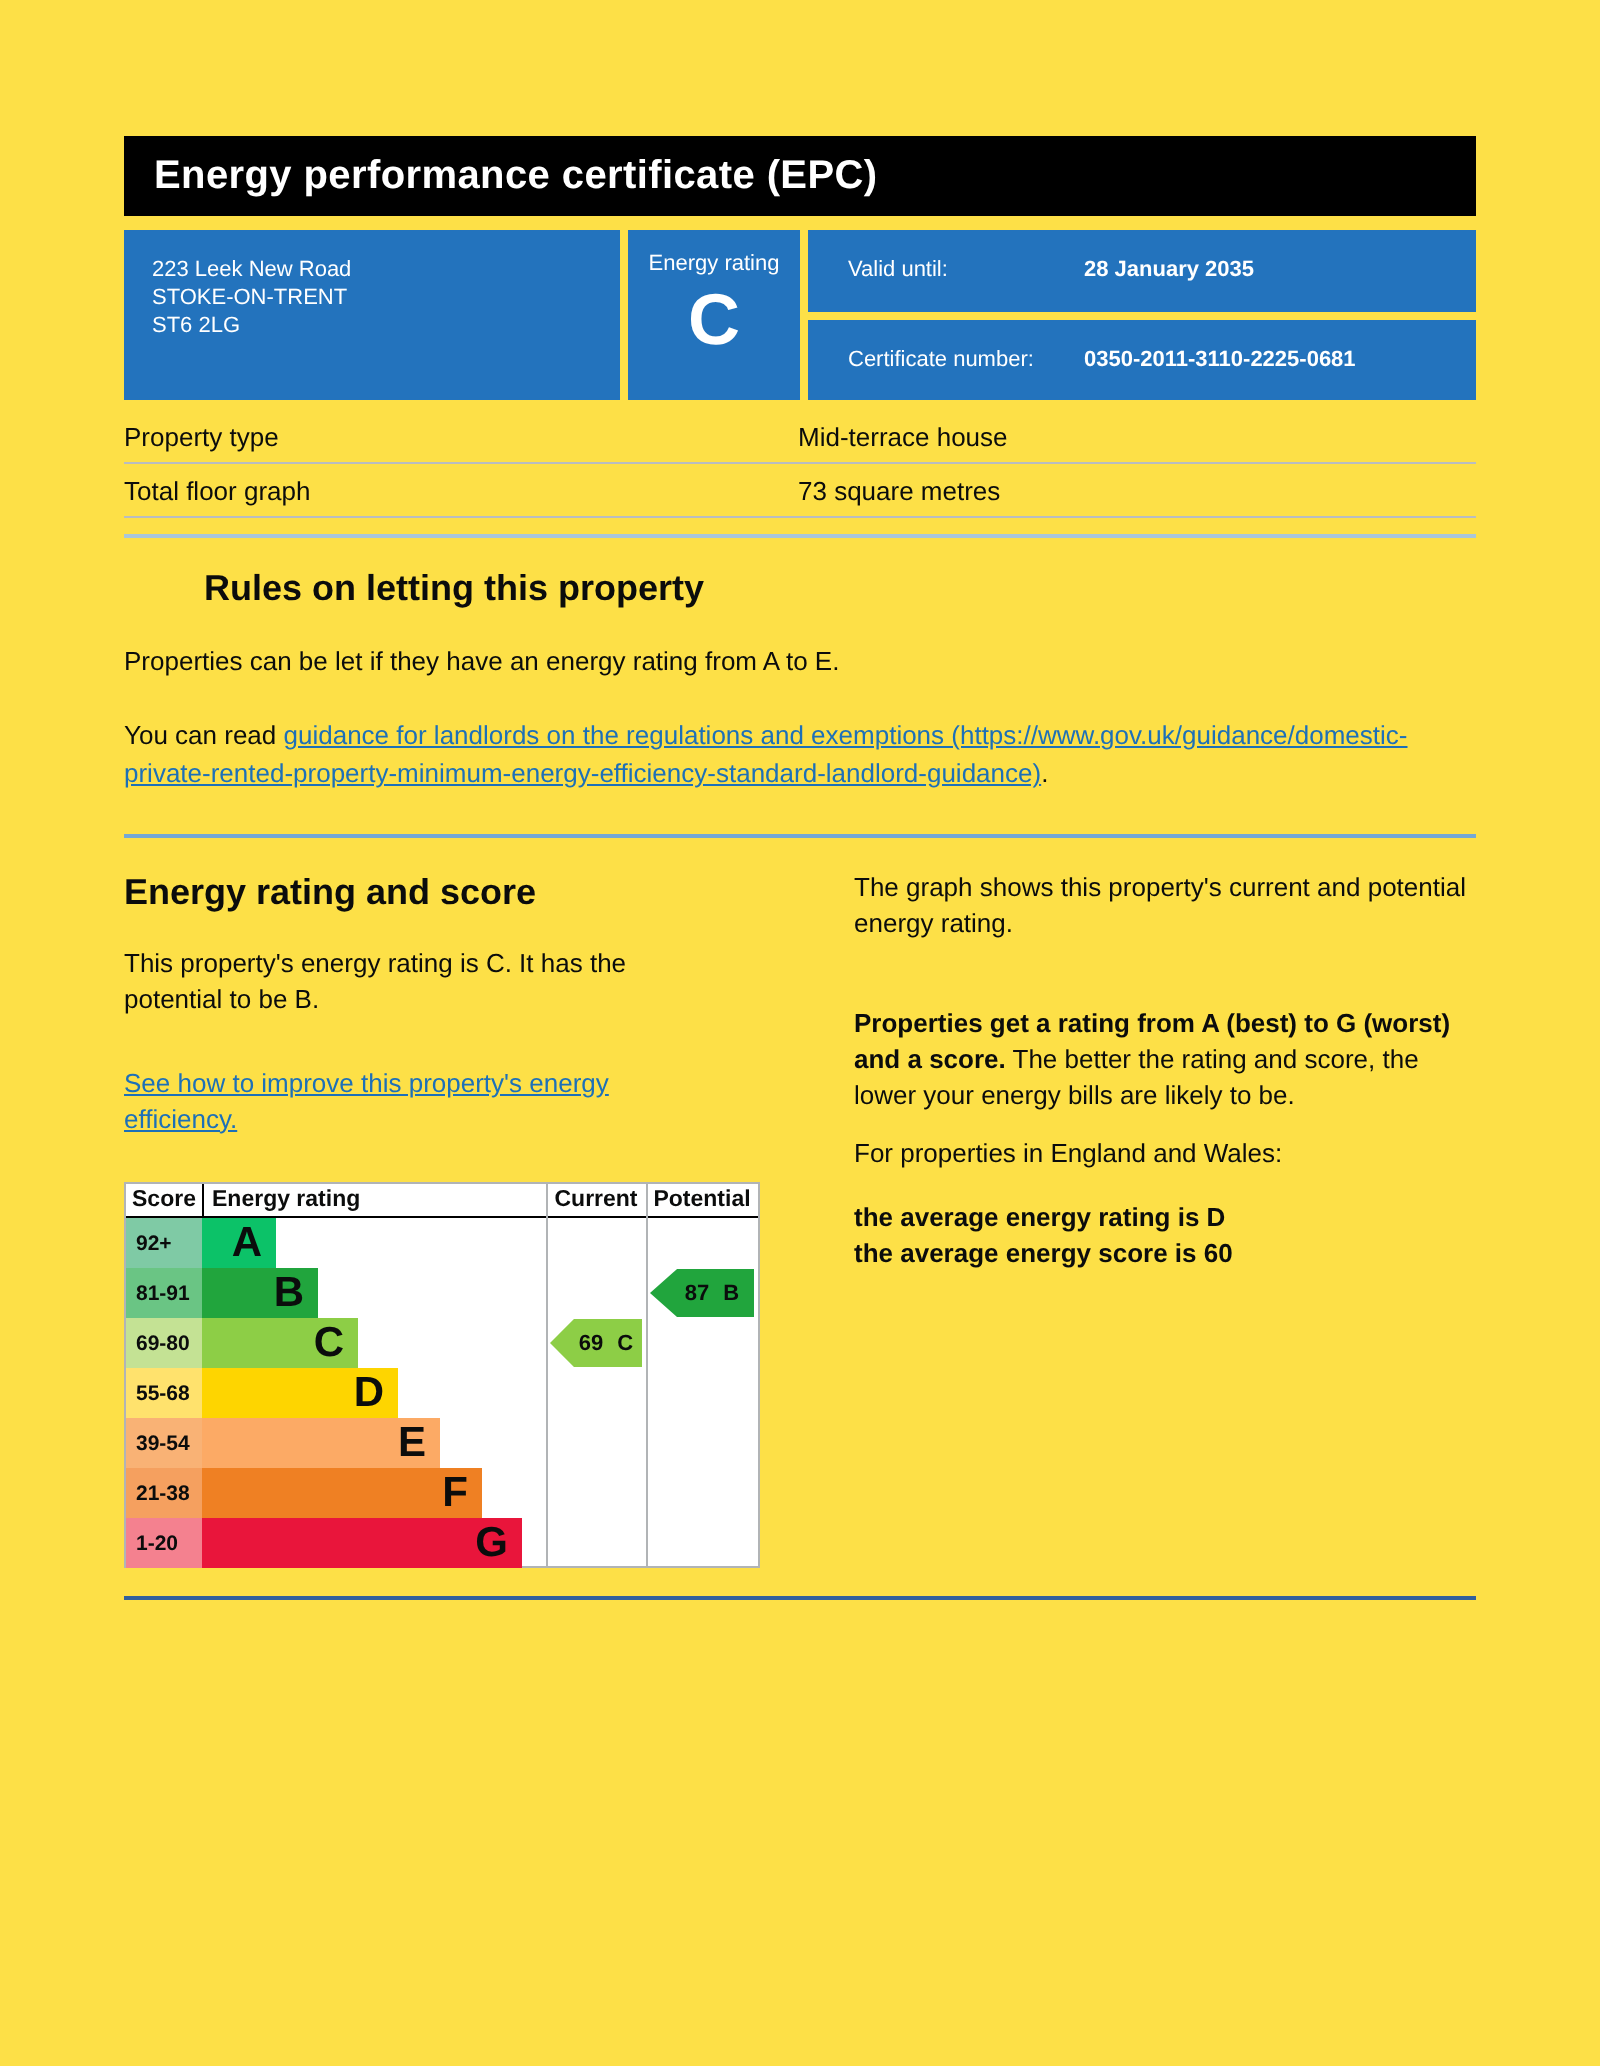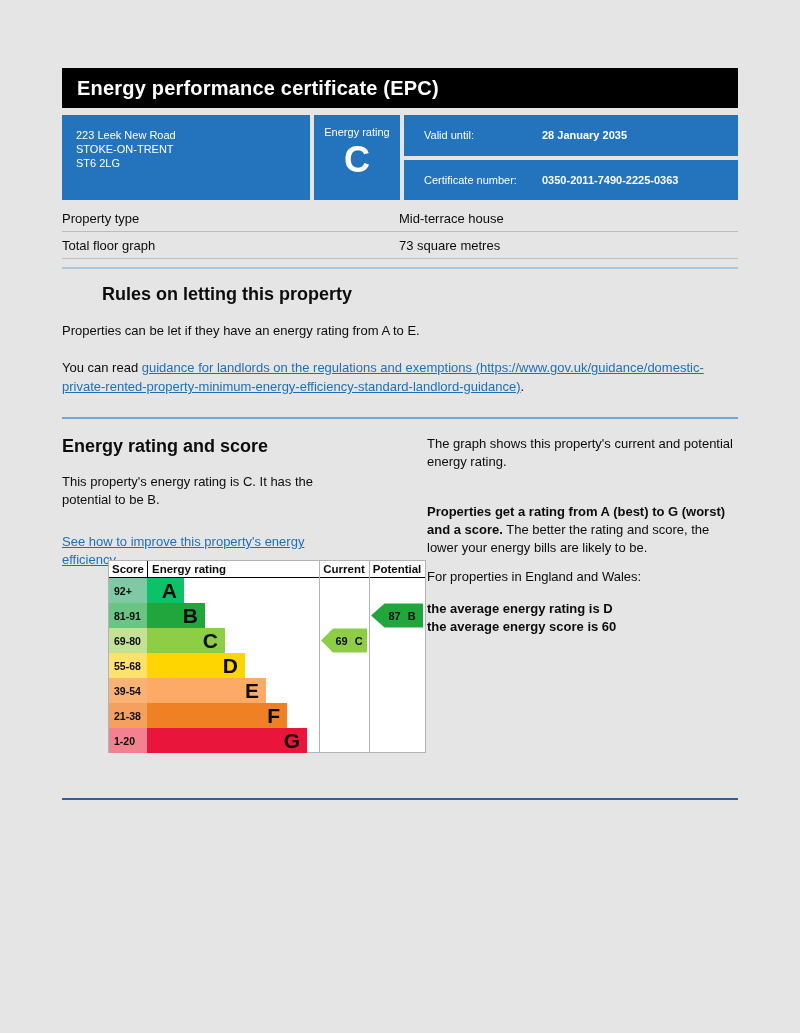--- a/index.html
+++ b/index.html
@@ -1,16 +1,16 @@
 <!DOCTYPE html>
 <html><head>
 <meta charset="utf-8">
 <style>
   html,body{margin:0;padding:0;background:#ffffff;}
-  .page{position:relative;width:800px;height:1033px;background:#e5e5e5;
+  .page{position:relative;width:800px;height:1033px;background:#fde047;
         font-family:"Liberation Sans","DejaVu Sans",sans-serif;color:#0b0c0c;overflow:hidden;}
   .abs{position:absolute;}
 
   
   .titlebar{left:62px;top:68px;width:676px;height:40px;background:#000000;
             display:flex;align-items:center;}
   .titlebar h1{margin:0;padding-left:15px;font-size:20px;color:#ffffff;font-weight:bold;letter-spacing:0.2px;}
 
   
   .summary{left:62px;top:115px;width:676px;height:85px;display:flex;gap:4px;}
@@ -47,21 +47,21 @@
   .score-head{left:62px;top:436px;}
   .score-p1{left:62px;top:473px;width:290px;line-height:17.5px;}
   .improve-link{left:62px;top:533px;width:290px;line-height:17.5px;}
   .rcol{left:427px;width:311px;line-height:18px;}
   .rcol-p1{top:435px;}
   .rcol-p2{top:503px;}
   .rcol-p3{top:568px;}
   .rcol-p4{top:600px;font-weight:bold;}
 
   
-  .chart{left:62px;top:560px;width:316px;height:191px;border:1px solid #b1b4b6;box-sizing:content-box;background:#ffffff;margin-left:46px;}
+  .chart{left:62px;top:591px;width:316px;height:191px;border:1px solid #b1b4b6;box-sizing:content-box;background:#ffffff;}
   .chart .hdr{position:absolute;top:0;height:16px;font-size:11.5px;font-weight:bold;
               display:flex;align-items:center;}
   .hdr-score{left:0;width:38px;justify-content:center;}
   .hdr-rating{left:38px;width:172px;padding-left:5px;box-sizing:border-box;}
   .hdr-current{left:210px;width:50px;justify-content:center;}
   .hdr-potential{left:260px;width:56px;justify-content:center;}
   .hdr-underline{position:absolute;left:0;top:16px;width:316px;height:1px;background:#000000;}
   .vline-black{position:absolute;left:38px;top:0;width:1px;height:16px;background:#000000;}
   .vline-gray{position:absolute;top:0;width:1px;height:191px;background:#b1b4b6;}
   .band-row{position:absolute;left:0;height:25px;padding-left:16px;}
@@ -93,21 +93,21 @@
       <div class="rlabel">Energy rating</div>
       <div class="rletter">C</div>
     </div>
     <div class="rightstack">
       <div class="bluebox rightrow">
         <span class="lbl">Valid until:</span>
         <span class="val">28 January 2035</span>
       </div>
       <div class="bluebox rightrow">
         <span class="lbl">Certificate number:</span>
-        <span class="val">0350-2011-7490-2225-0363</span>
+        <span class="val">0350-2011-3110-2225-0681</span>
       </div>
     </div>
   </div>
 
   <div class="abs ptable" id="property-table">
       <div class="prow">
         <span class="plabel">Property type</span>
         <span>Mid-terrace house</span>
       </div>
       <div class="prow">

